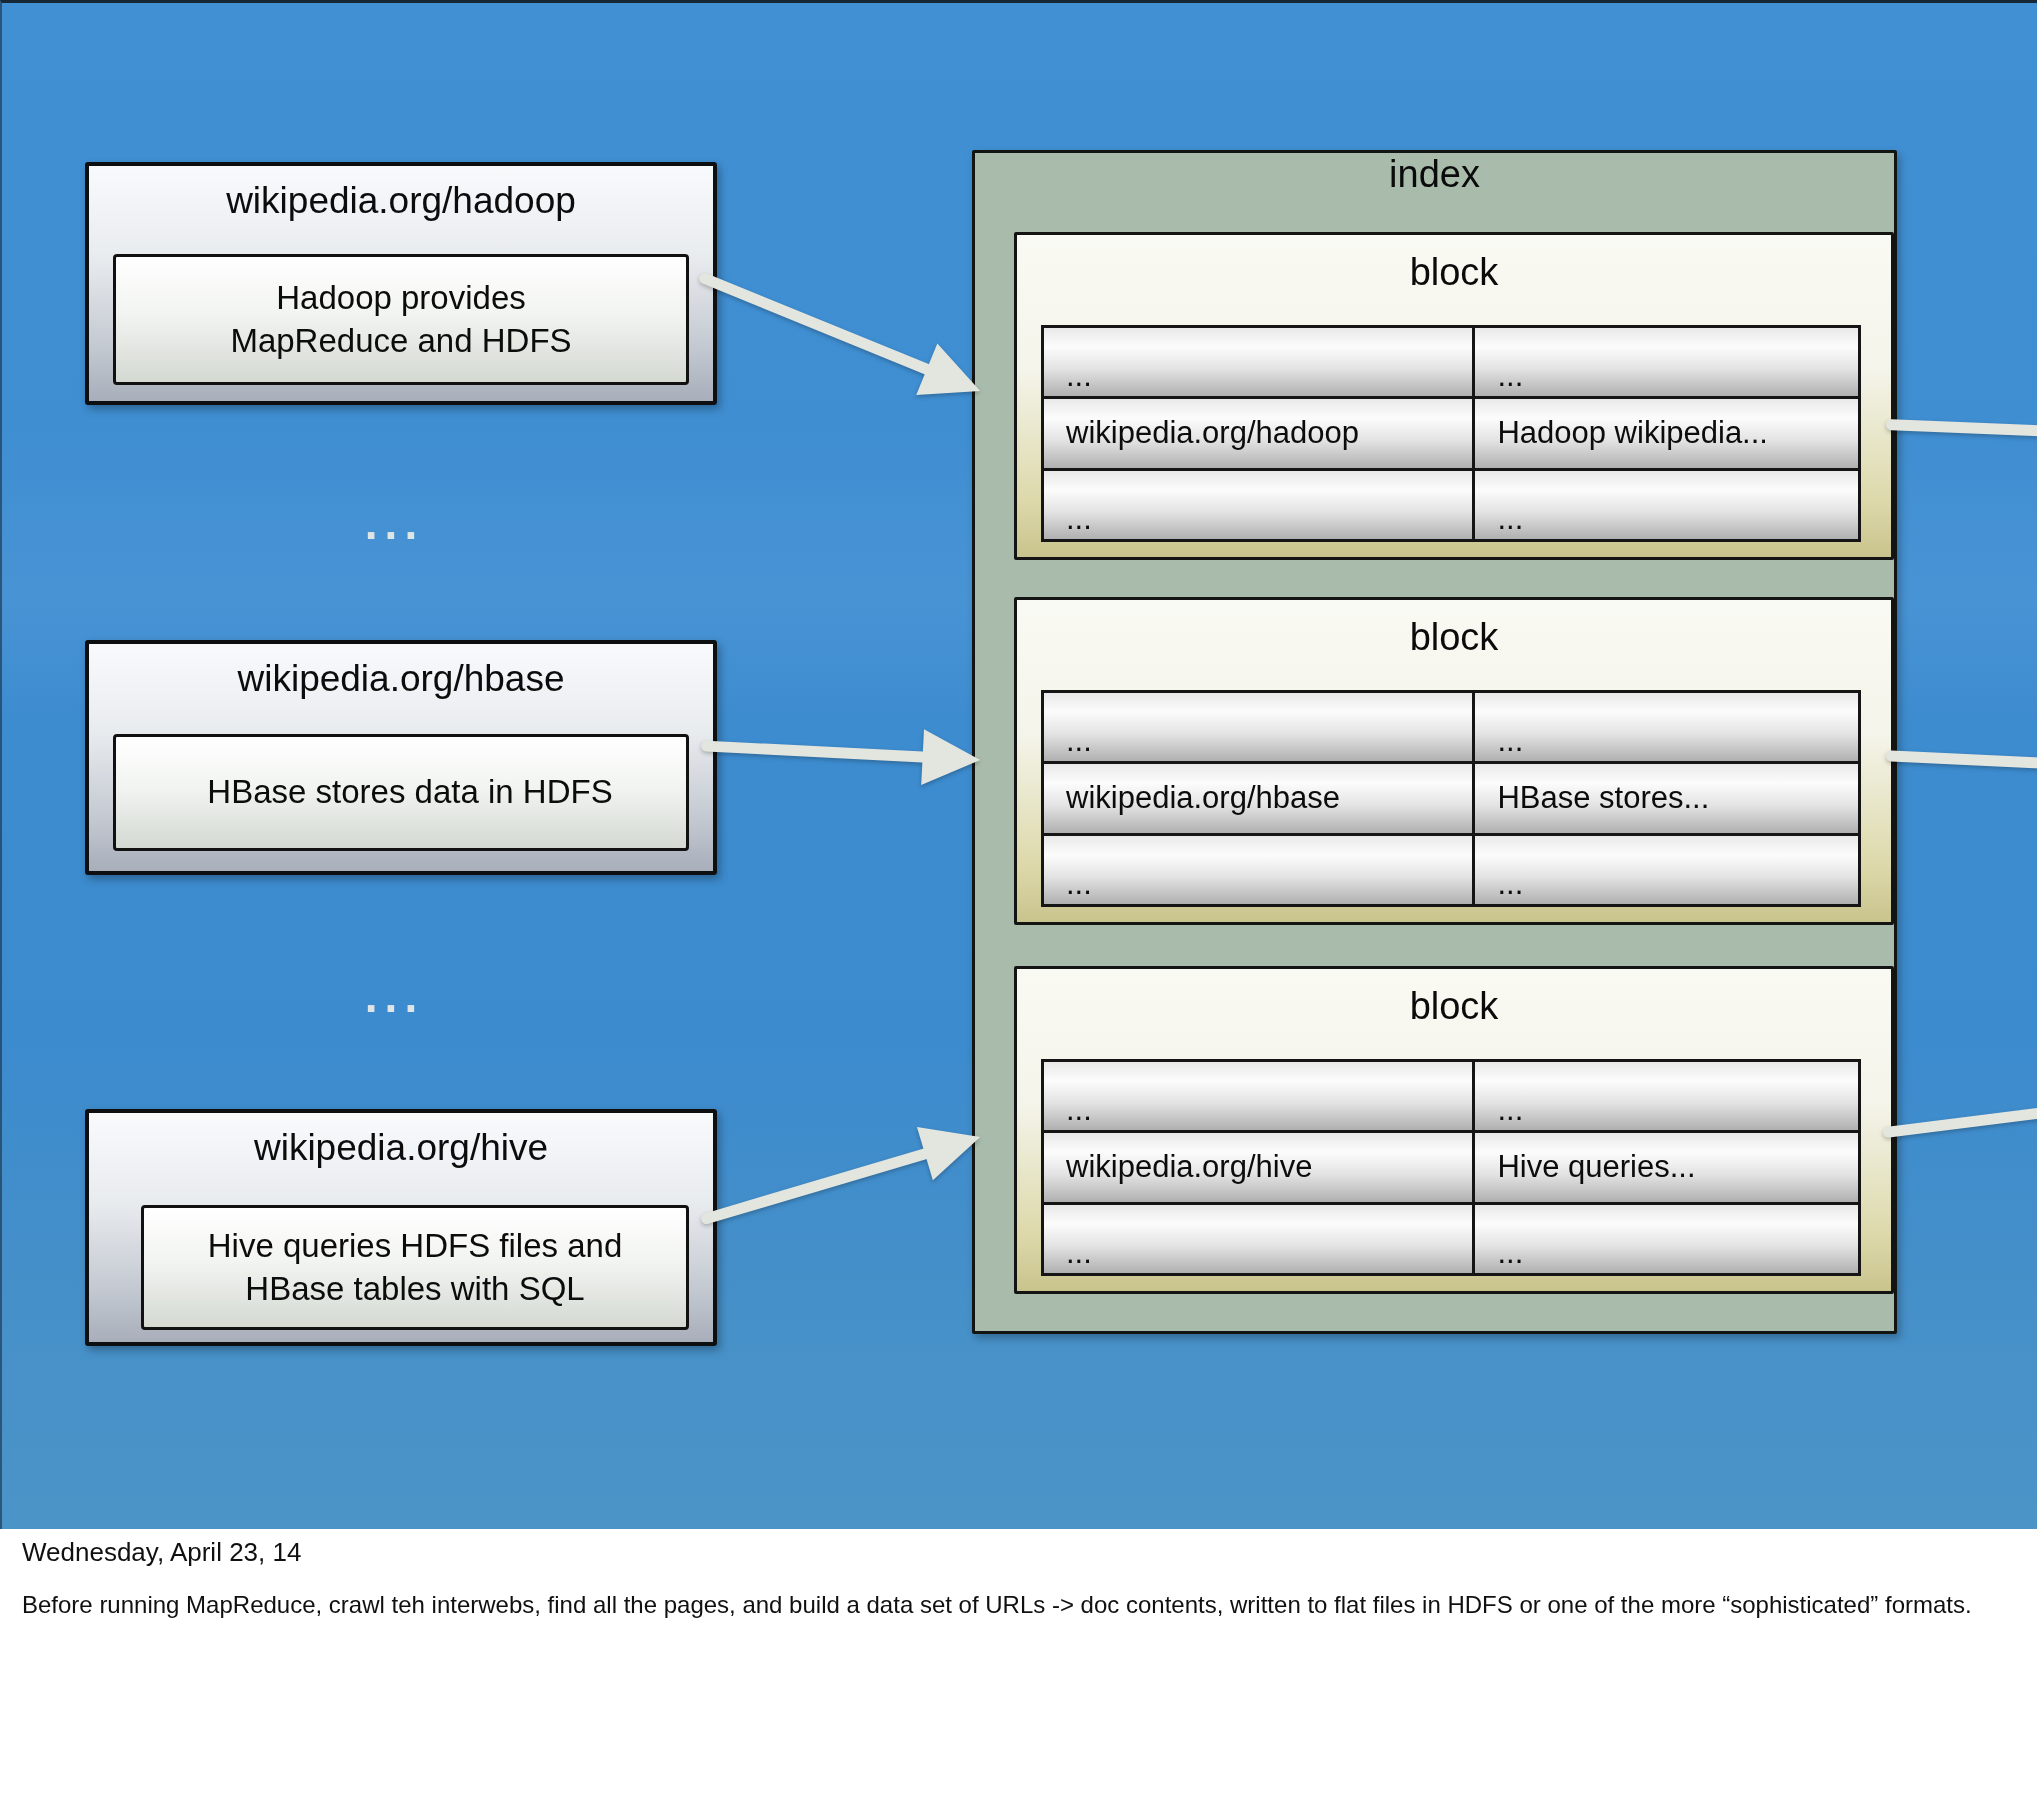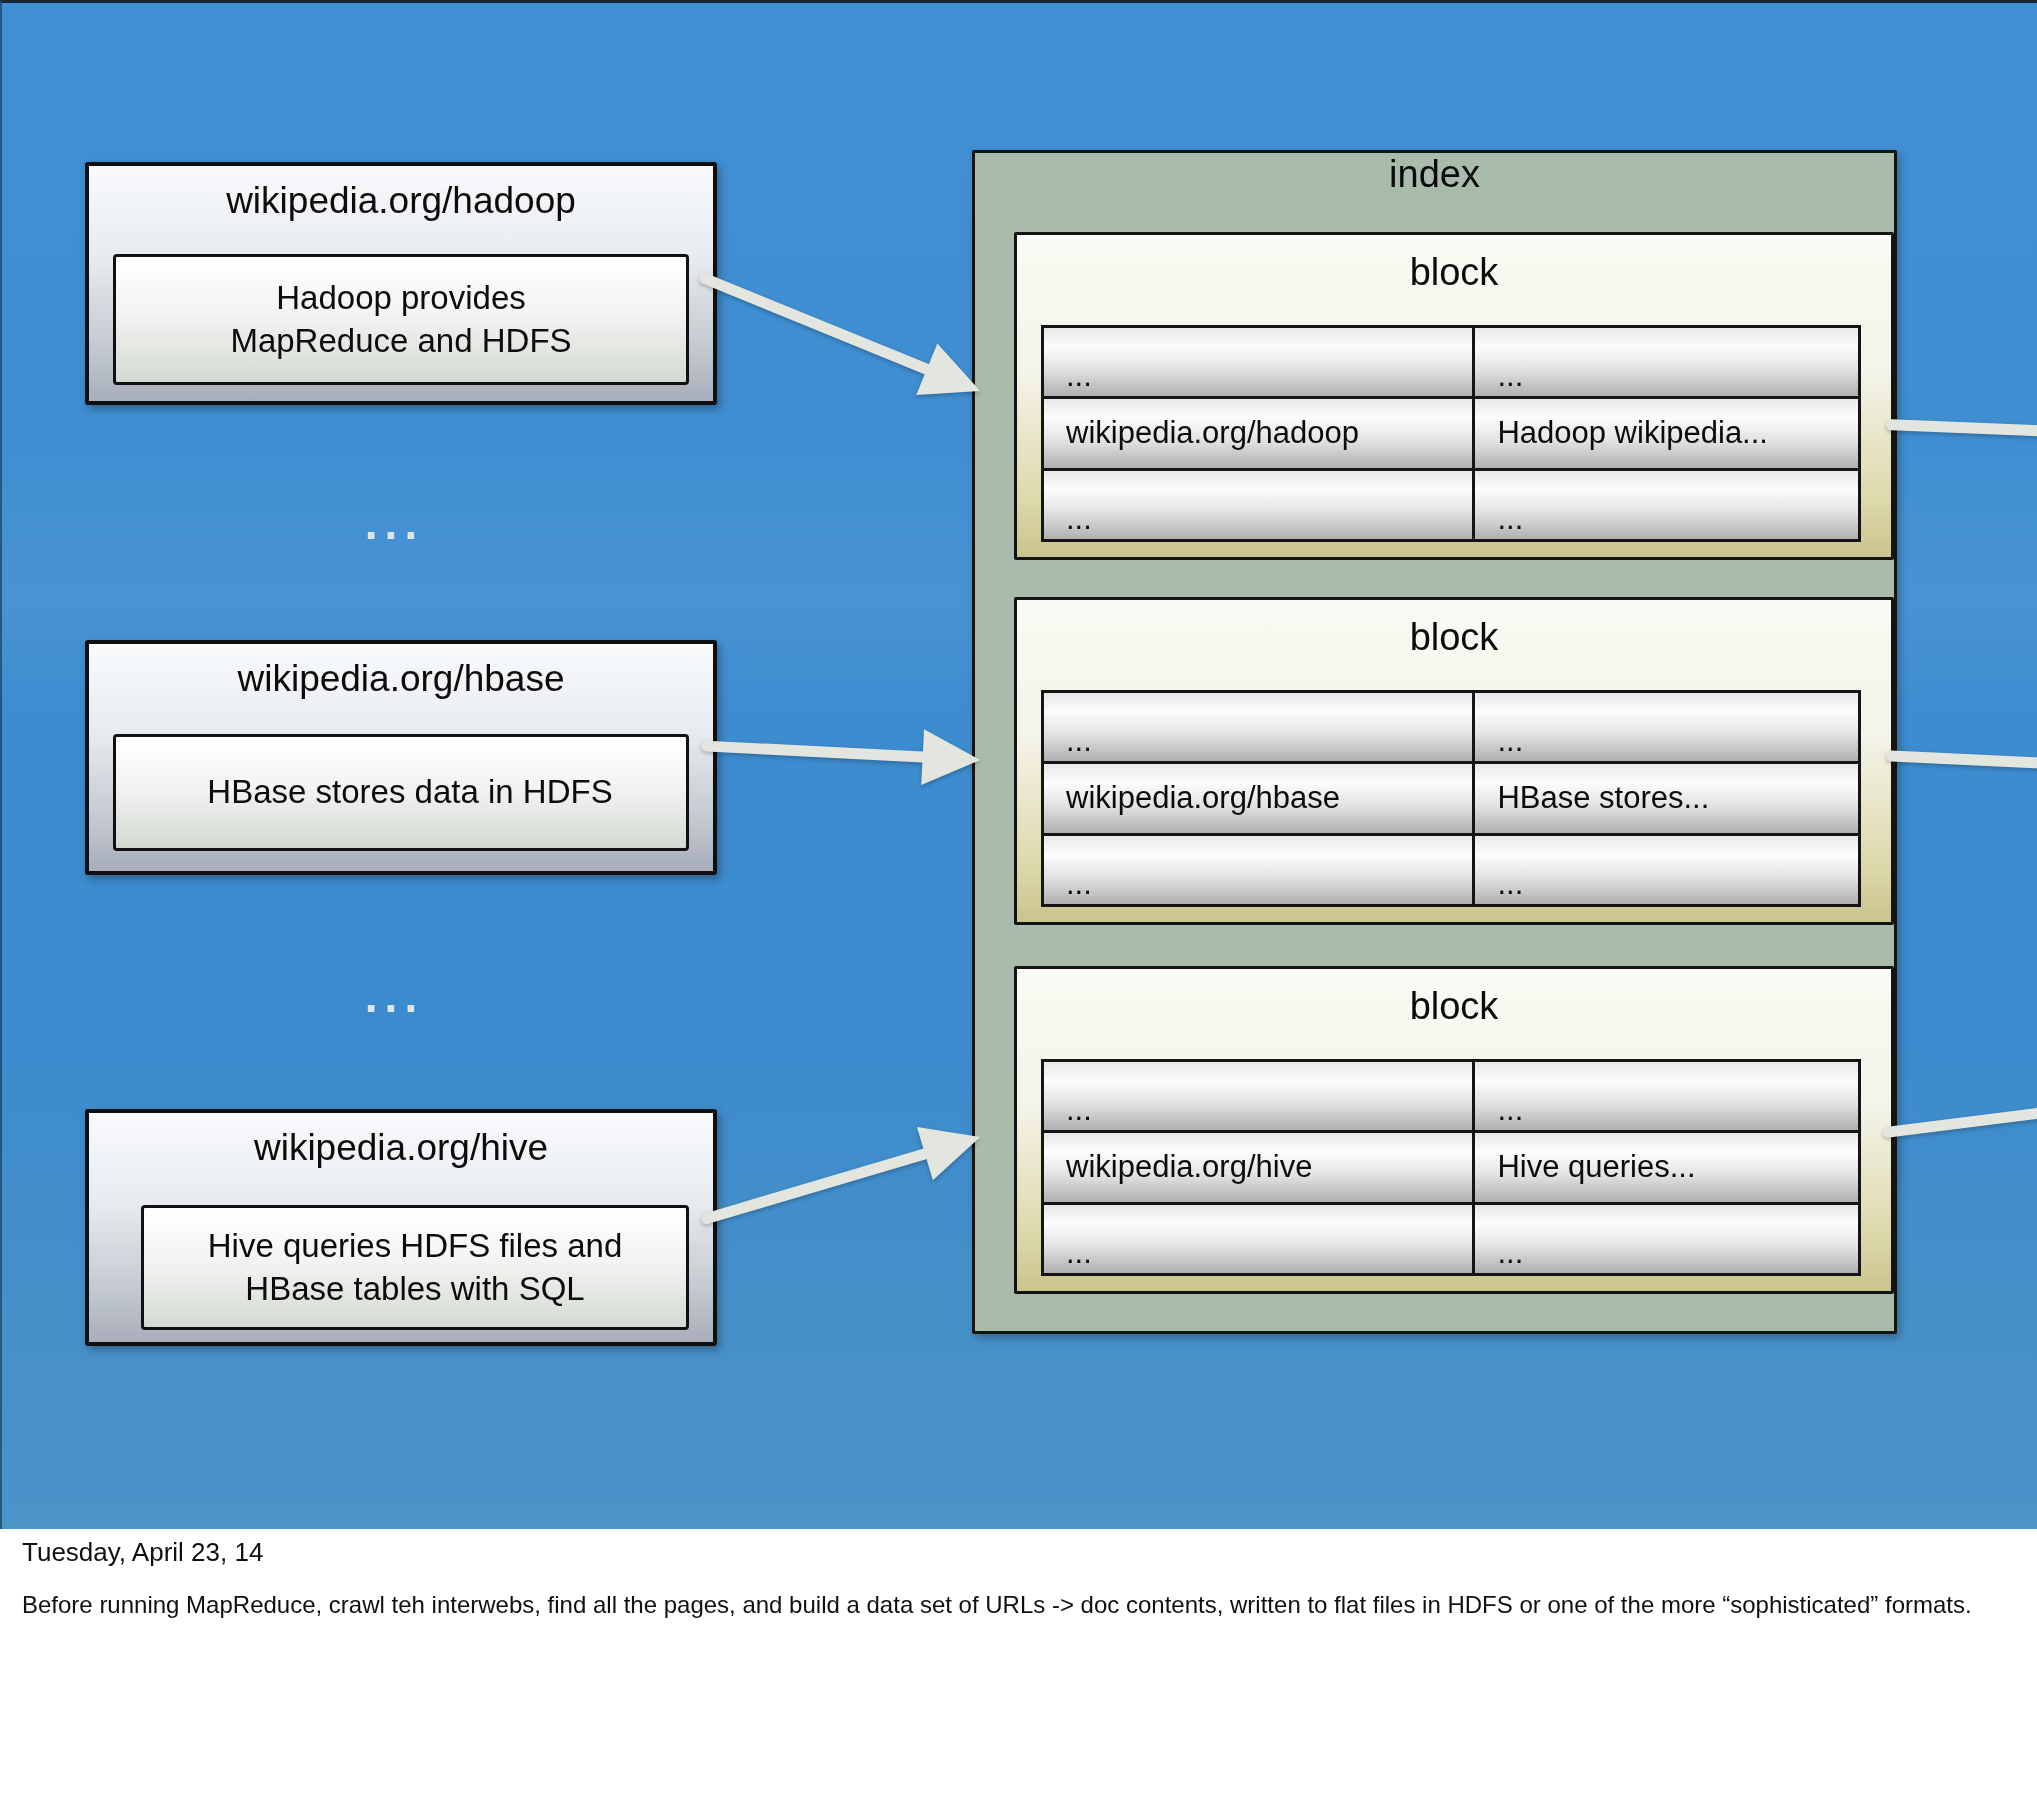--- a/index.html
+++ b/index.html
@@ -195,16 +195,16 @@
         <polygon points="983,1140 935.4,1183.4 919.4,1129.8" stroke="none"></polygon>
       </g>
       <line x1="1899" y1="424" x2="2048" y2="430" stroke-width="11" stroke-linecap="round"></line>
       <line x1="1899" y1="757" x2="2048" y2="764" stroke-width="11" stroke-linecap="round"></line>
       <line x1="1896" y1="1135" x2="2048" y2="1116" stroke-width="11" stroke-linecap="round"></line>
     </g>
   </svg>
 </div>
 
 <div class="notes">
-  <div class="notes-date">Tuesday, April 23, 14</div>
+  <div class="notes-date">Wednesday, April 23, 14</div>
   <div class="notes-text">Before running MapReduce, crawl teh interwebs, find all the pages, and build a data set of URLs -&gt; doc contents, written to flat files in HDFS or one of the more “sophisticated” formats.</div>
 </div>
 
 
 </body></html>

